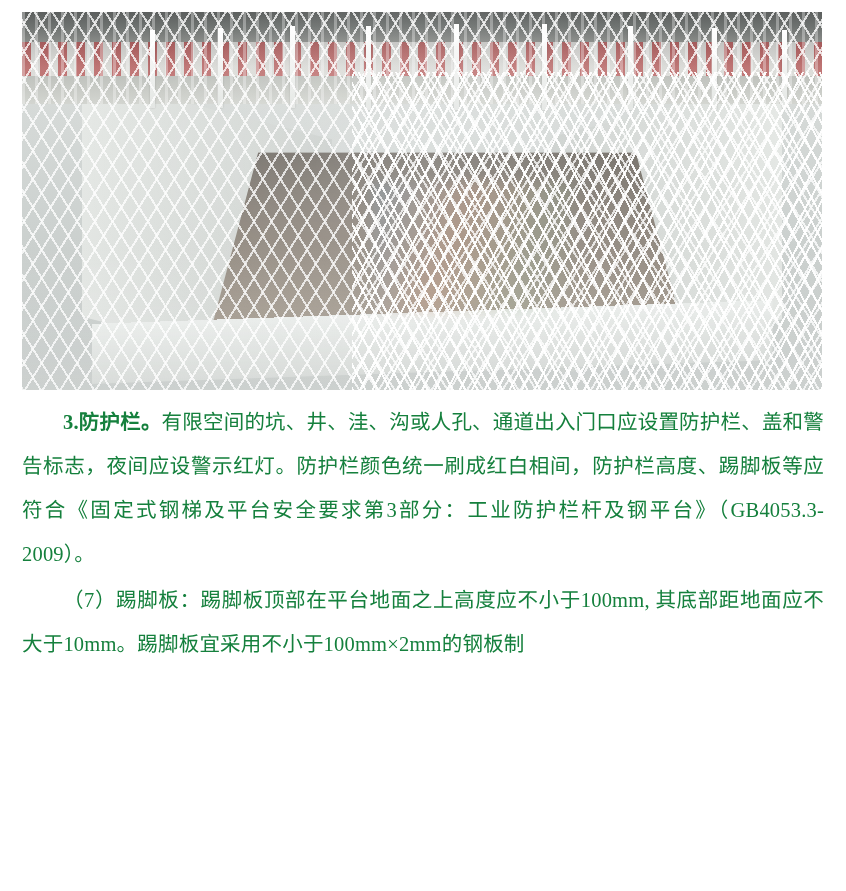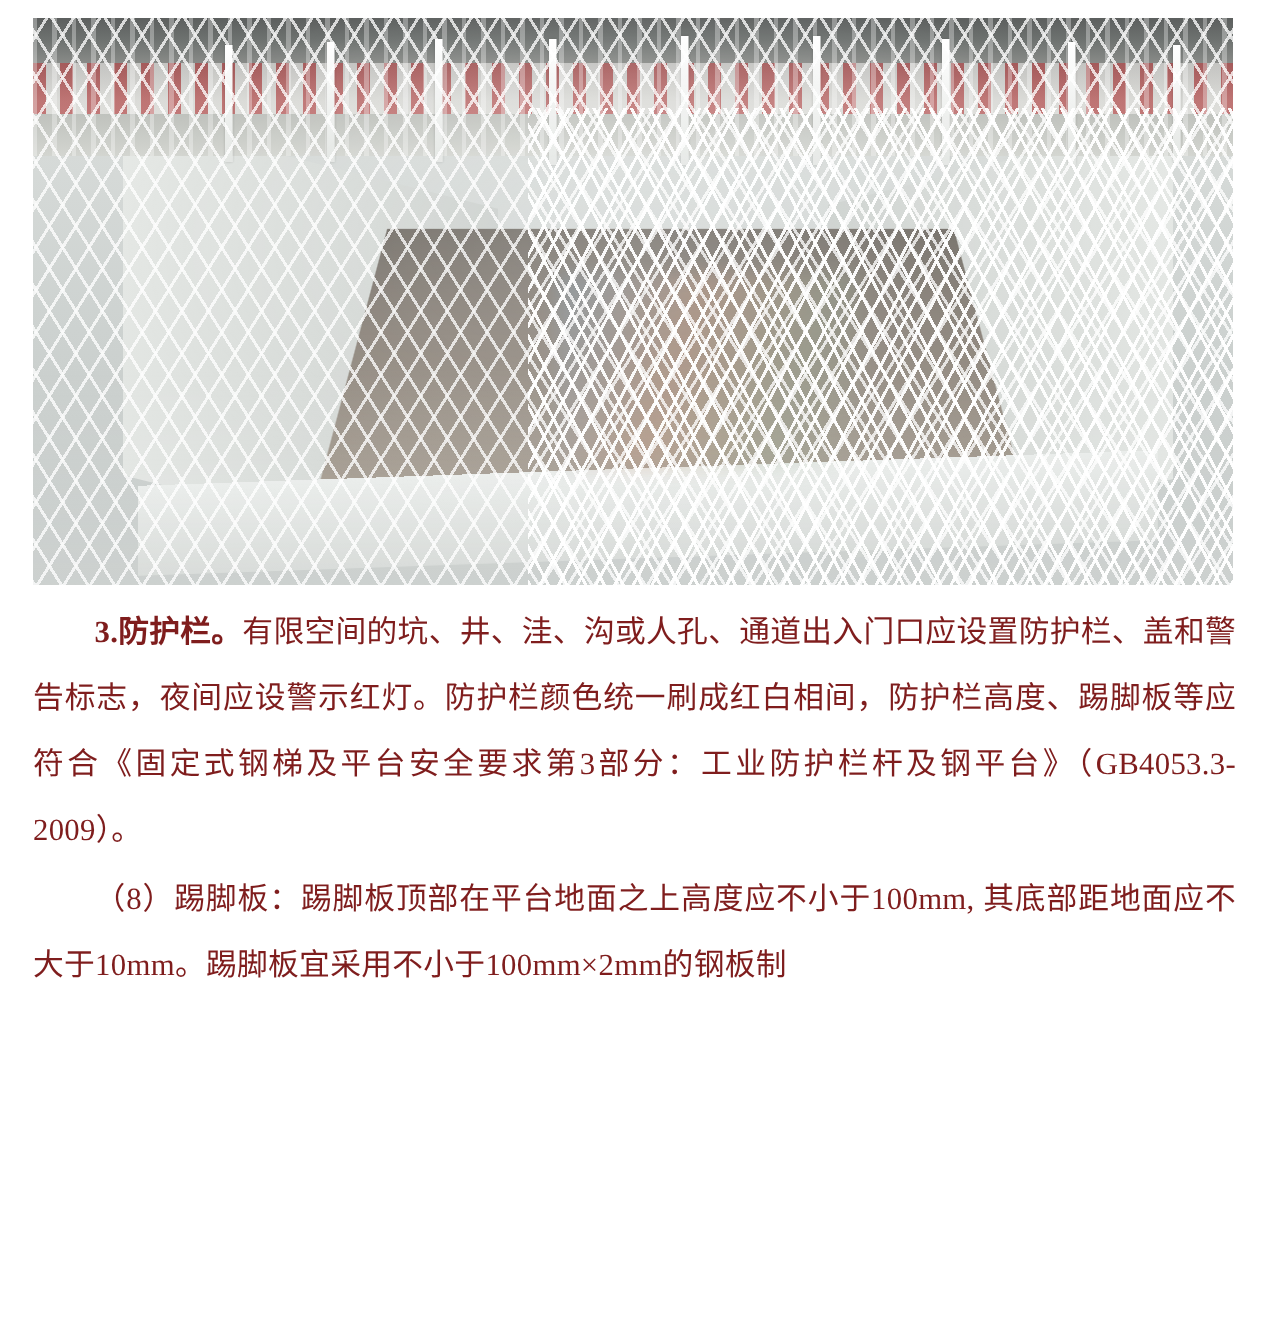--- a/index.html
+++ b/index.html
@@ -152,21 +152,21 @@
     width: 802px;
   }
   .para {
     font-size: 20.5px;
     line-height: 44px;
     letter-spacing: 0.2px;
     text-align: justify;
     text-justify: inter-ideograph;
     margin: 0 0 2px 0;
     text-indent: 2em;
-    color: #7f1d1d;
+    color: #15803d;
   }
   .para b, .bold {
     font-weight: bold;
   }
 </style>
 </head>
 <body>
 
 <div class="page">
 
@@ -193,17 +193,17 @@
       <div class="net-dense"></div>
       <div class="haze"></div>
     </div>
   </div>
 
   <div class="body-text">
 
     <p class="para"><b class="bold">3.防护栏。</b><span>有限空间的坑、井、洼、沟或人孔、通道出入门口应设置防护栏、盖和警告标志，夜间应设警示红灯。防护栏颜色统一刷成红白相间，防护栏高度、踢脚板等应符合《固定式钢梯及平台安全要求第3部分：工业防护栏杆及钢平台》（GB4053.3-2009）。</span></p>
 
 
-    <p class="para"><span>（8）踢脚板：踢脚板顶部在平台地面之上高度应不小于100mm, 其底部距地面应不大于10mm。踢脚板宜采用不小于100mm×2mm的钢板制</span></p>
+    <p class="para"><span>（7）踢脚板：踢脚板顶部在平台地面之上高度应不小于100mm, 其底部距地面应不大于10mm。踢脚板宜采用不小于100mm×2mm的钢板制</span></p>
 
   </div>
 
 </div>
 
 </body></html>

